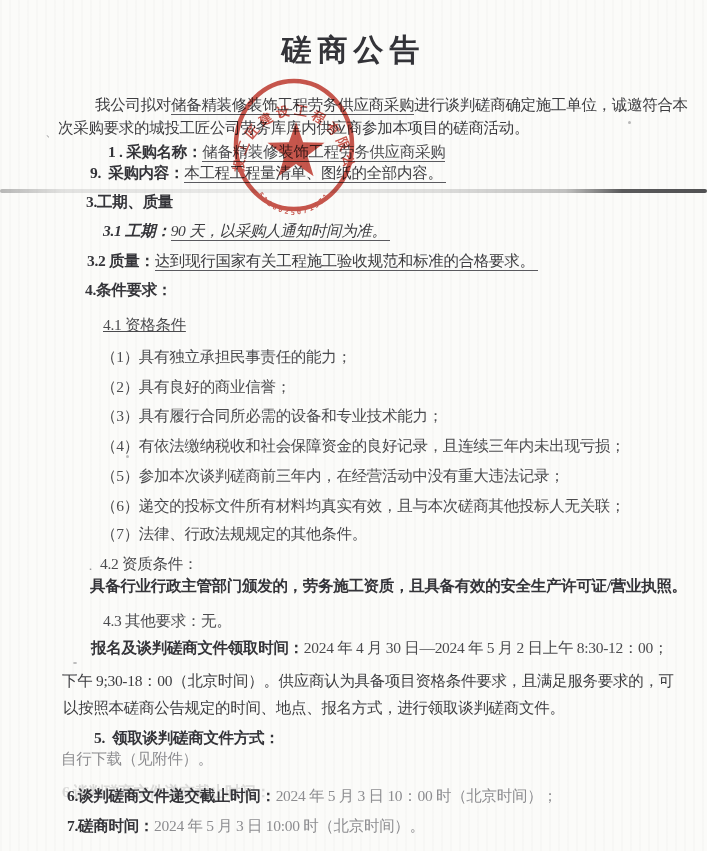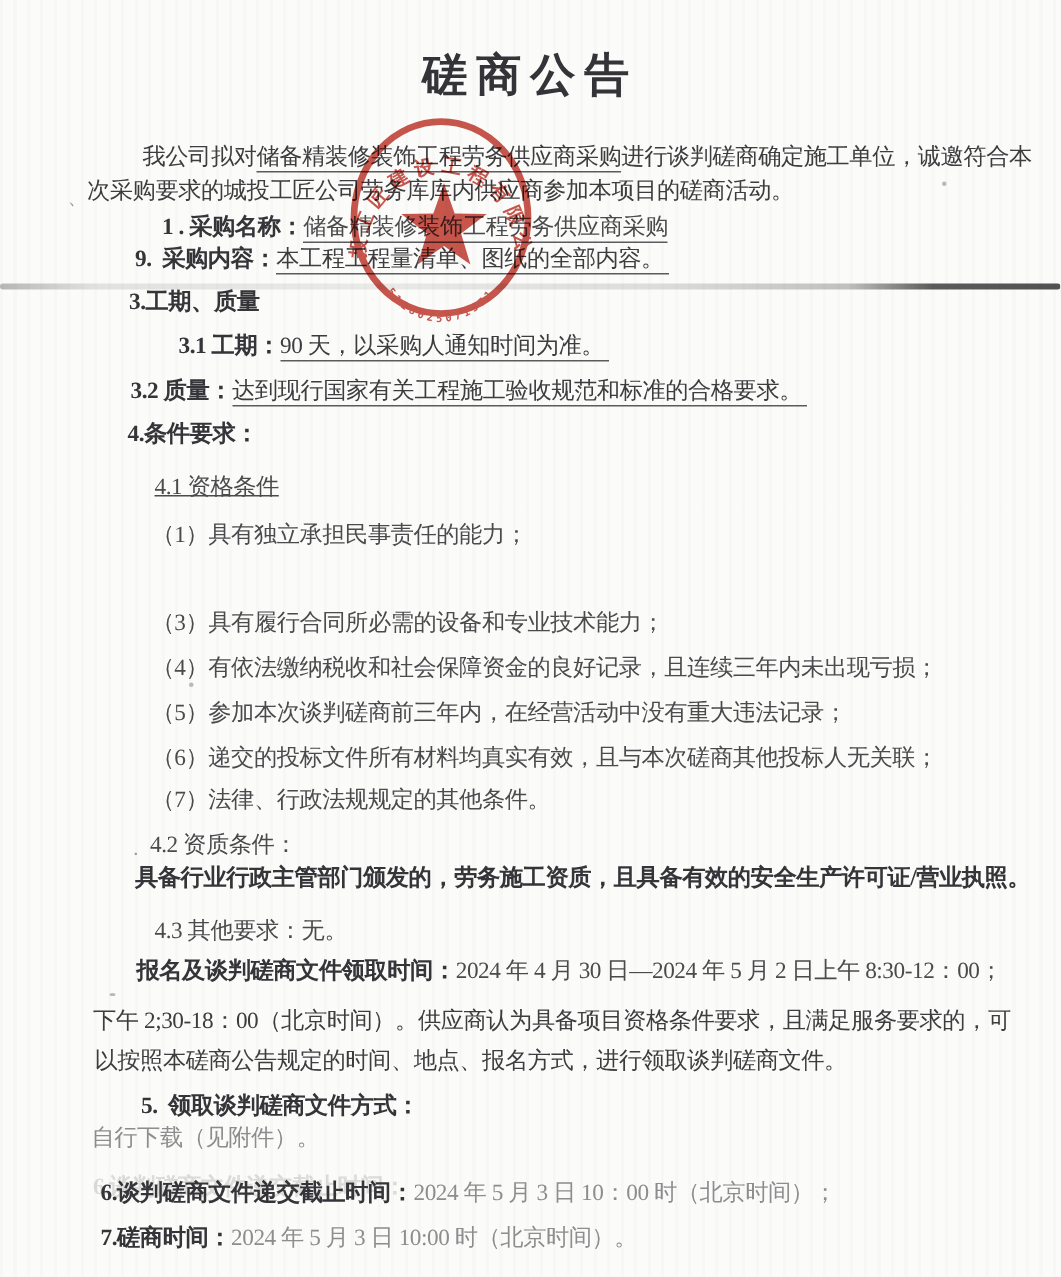--- a/index.html
+++ b/index.html
@@ -64,41 +64,42 @@
   <div class="line" style="left:95px;top:95px;"><span>我公司拟对</span><span class="u">储备精装修装饰工程劳务供应商采购</span><span>进行谈判磋商确定施工单位，诚邀符合本</span></div>
   <div class="line artifact" style="left:45px;top:122px;">、</div>
   <div class="line" style="left:58px;top:118px;">次采购要求的城投工匠公司劳务库库内供应商参加本项目的磋商活动。</div>
 
   <div class="line" style="left:108px;top:142px;"><span class="b">1 . 采购名称：</span><span class="u mid">储备精装修装饰工程劳务供应商采购</span></div>
   <div class="line" style="left:90px;top:163px;"><span class="b">9.  采购内容：</span><span class="u">本工程工程量清单、图纸的全部内容。 </span></div>
 
   <div class="streak"></div>
 
   <div class="line b" style="left:86px;top:192px;">3.工期、质量</div>
-  <div class="line" style="left:119px;top:221px;"><span class="b">3.1 工期：</span><span class="u">90 天，以采购人通知时间为准。 </span></div>
+  <div class="line" style="left:103px;top:221px;font-style:italic;"><span class="b">3.1 工期：</span><span class="u">90 天，以采购人通知时间为准。 </span></div>
   <div class="line" style="left:87px;top:251px;"><span class="b">3.2 质量：</span><span class="u">达到现行国家有关工程施工验收规范和标准的合格要求。 </span></div>
 
   <div class="line b" style="left:85px;top:280px;">4.条件要求：</div>
   <div class="line mid" style="left:103px;top:315px;text-decoration:underline;">4.1 资格条件</div>
 
   <div class="line mid" style="left:101px;top:347px;">（1）具有独立承担民事责任的能力；</div>
+  <div class="line mid" style="left:101px;top:377px;">（2）具有良好的商业信誉；</div>
   <div class="line mid" style="left:101px;top:406px;">（3）具有履行合同所必需的设备和专业技术能力；</div>
   <div class="line mid" style="left:101px;top:436px;">（4）有依法缴纳税收和社会保障资金的良好记录，且连续三年内未出现亏损；</div>
   <div class="line mid" style="left:101px;top:466px;">（5）参加本次谈判磋商前三年内，在经营活动中没有重大违法记录；</div>
   <div class="line mid" style="left:101px;top:496px;">（6）递交的投标文件所有材料均真实有效，且与本次磋商其他投标人无关联；</div>
   <div class="line mid" style="left:101px;top:524px;">（7）法律、行政法规规定的其他条件。</div>
 
   <div class="line artifact" style="left:84px;top:556px;">．</div>
   <div class="line mid" style="left:100px;top:554px;">4.2 资质条件：</div>
   <div class="line b" style="left:90px;top:576px;">具备行业行政主管部门颁发的，劳务施工资质，且具备有效的安全生产许可证/营业执照。</div>
 
   <div class="line" style="left:103px;top:611px;"><span class="mid">4.3 其他要求：</span><span class="mid">无。</span></div>
 
   <div class="line" style="left:91px;top:638px;"><span class="b">报名及谈判磋商文件领取时间：</span><span class="mid">2024 年 4 月 30 日—2024 年 5 月 2 日上午 8:30-12：00；</span></div>
-  <div class="line" style="left:62px;top:671px;">下午 2;30-18：00（北京时间）。供应商认为具备项目资格条件要求，且满足服务要求的，可</div>
+  <div class="line" style="left:62px;top:671px;">下午 9;30-18：00（北京时间）。供应商认为具备项目资格条件要求，且满足服务要求的，可</div>
   <div class="line" style="left:63px;top:698px;">以按照本磋商公告规定的时间、地点、报名方式，进行领取谈判磋商文件。</div>
 
   <div class="line b" style="left:94px;top:728px;">5.  领取谈判磋商文件方式：</div>
   <div class="line gray" style="left:61px;top:749px;">自行下载（见附件）。</div>
 
   <div class="line" style="left:67px;top:786px;"><span class="b ghost">6.谈判磋商文件递交截止时间：</span><span class="gray">2024 年 5 月 3 日 10：00 时（北京时间）；</span></div>
   <div class="line" style="left:67px;top:816px;"><span class="b">7.磋商时间：</span><span class="gray">2024 年 5 月 3 日 10:00 时（北京时间）。</span></div>
 
   <svg class="stamp" viewBox="0 0 140 150">
     <ellipse cx="68" cy="73" rx="58" ry="64" fill="none" stroke="#c0392f" stroke-width="4.5"></ellipse>

